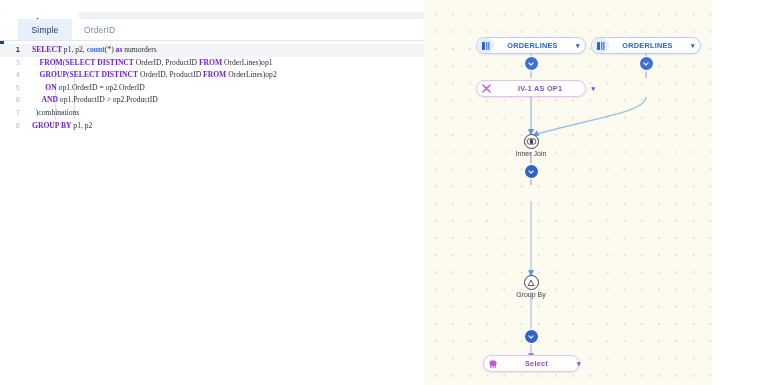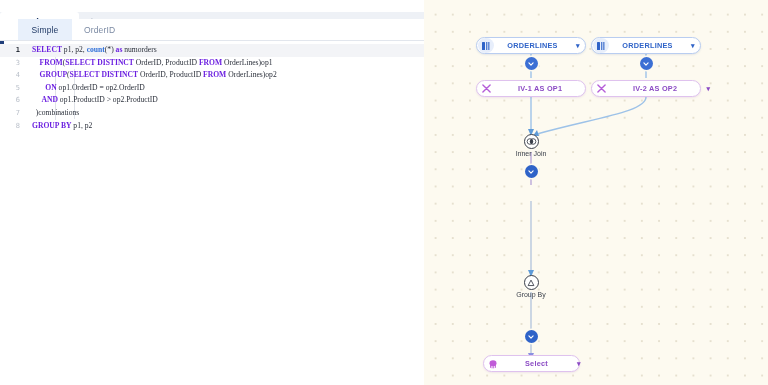--- a/index.html
+++ b/index.html
@@ -117,21 +117,21 @@
   .indent-guide {
     position: absolute;
     top: 0; bottom: 0;
     width: 1px;
     background: #dfe2e8;
   }
 
   
   .canvas {
     position: absolute; left: 424px; top: 0;
-    width: 344px; height: 385px;
+    width: 288px; height: 385px;
     background-color: #fdfaf0;
     background-image: radial-gradient(#e6e0cf 0.85px, transparent 0.9px);
     background-size: 17.2px 17.2px;
     background-position: 3px 6px;
     overflow: hidden;
   }
   .canvas-svg {
     position: absolute; left: 0; top: 0;
     width: 344px; height: 385px;
     pointer-events: none;
@@ -310,29 +310,20 @@
     <div class="node purple" style="left:52px; top:80px; width:110px;">
       <span class="ico">
         <svg width="9" height="9" viewBox="0 0 10 10">
             <path d="M1 1 L9 9 M9 1 L1 9" stroke="#b45cd8" stroke-width="1.5" stroke-linecap="round"></path>
           </svg>
       </span>
       <span class="lbl">IV-1 AS OP1</span>
       <span class="chev">▾</span>
     </div>
 
-    <div class="node purple" style="left:167px; top:80px; width:110px;">
-      <span class="ico">
-        <svg width="9" height="9" viewBox="0 0 10 10">
-            <path d="M1 1 L9 9 M9 1 L1 9" stroke="#b45cd8" stroke-width="1.5" stroke-linecap="round"></path>
-          </svg>
-      </span>
-      <span class="lbl">IV-2 AS OP2</span>
-      <span class="chev">▾</span>
-    </div>
 
     <div class="opnode" style="left:99.5px; top:134px;">
       <svg width="11" height="7" viewBox="0 0 14 9">
         <circle cx="5" cy="4.5" r="3.6" fill="none" stroke="#3a3f4a" stroke-width="1.1"></circle>
         <circle cx="9" cy="4.5" r="3.6" fill="none" stroke="#3a3f4a" stroke-width="1.1"></circle>
         <path d="M7 1.3 A3.6 3.6 0 0 1 7 7.7 A3.6 3.6 0 0 1 7 1.3 Z" fill="#3a3f4a"></path>
       </svg>
     </div>
     <div class="opcaption" style="left:57px; top:150px; width:100px;">Inner Join</div>
 

